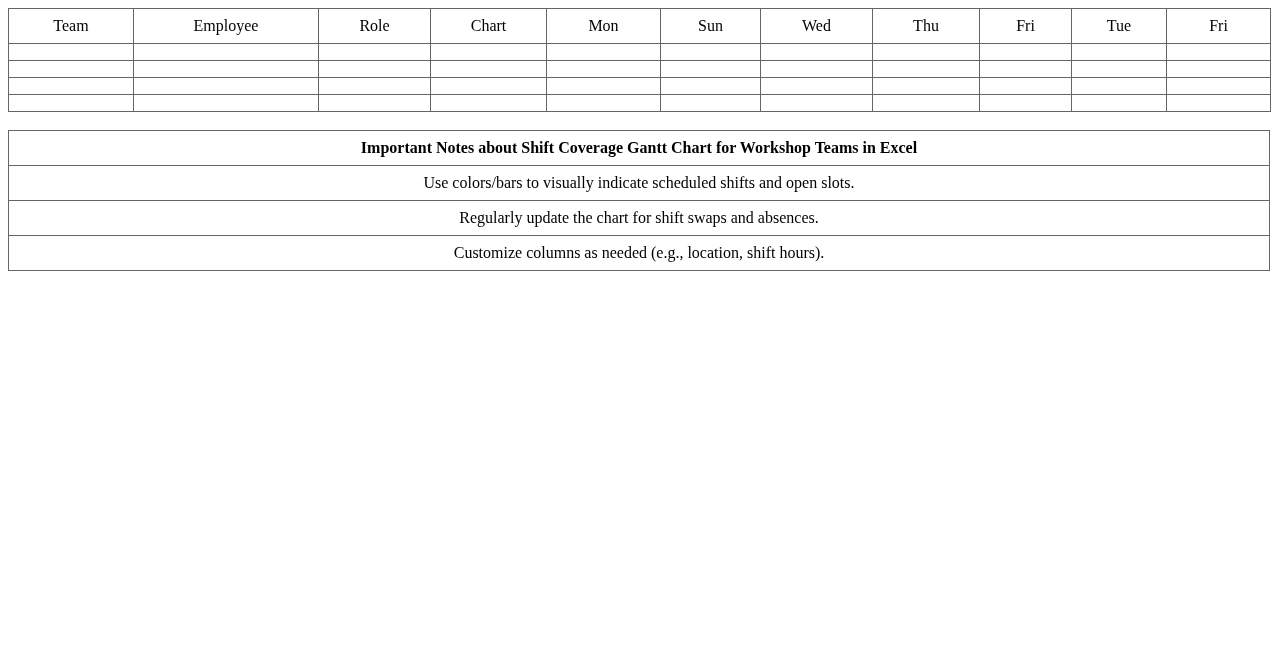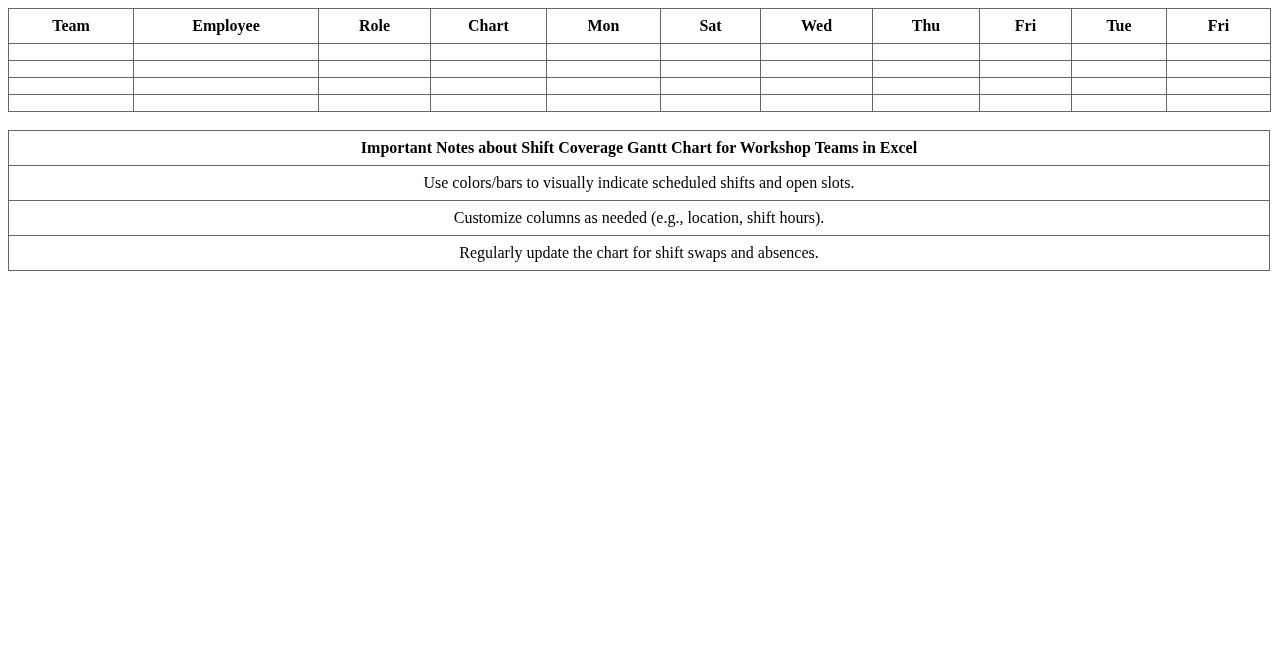--- a/index.html
+++ b/index.html
@@ -1,20 +1,20 @@
 <!DOCTYPE html>
 <html><head>
 <meta charset="utf-8">
 <style>
   html, body { margin: 0; padding: 0; background: #ffffff; }
   body { width: 1278px; height: 650px; position: relative; font-family: "Liberation Serif", "DejaVu Serif", serif; color: #000; }
   table { border-collapse: collapse; position: absolute; left: 8px; width: 1262px; table-layout: fixed; }
   td, th { border: 1px solid #666666; padding: 0; text-align: center; font-size: 16px; }
   #schedule { top: 8px; }
-  #schedule th { height: 34px; font-weight: bold; }
+  #schedule th { height: 34px; font-weight: normal; }
   #schedule td { height: 16px; }
   #notes { top: 130px; border-radius: 27px; }
   #notes th { height: 34px; font-weight: bold; }
   #notes td { height: 34px; }
 </style>
 </head>
 <body>
 
 <table id="schedule">
   <colgroup>
@@ -30,21 +30,21 @@
       <col style="width:95px">
       <col style="width:104px">
   </colgroup>
   <thead>
     <tr>
       <th>Team</th>
       <th>Employee</th>
       <th>Role</th>
       <th>Chart</th>
       <th>Mon</th>
-      <th>Sat</th>
+      <th>Sun</th>
       <th>Wed</th>
       <th>Thu</th>
       <th>Fri</th>
       <th>Tue</th>
       <th>Fri</th>
     </tr>
   </thead>
   <tbody>
     <tr>
       <td></td>
@@ -105,19 +105,19 @@
   <thead>
     <tr>
       <th>Important Notes about Shift Coverage Gantt Chart for Workshop Teams in Excel</th>
     </tr>
   </thead>
   <tbody>
     <tr>
         <td>Use colors/bars to visually indicate scheduled shifts and open slots.</td>
       </tr>
     <tr>
-        <td>Customize columns as needed (e.g., location, shift hours).</td>
+        <td>Regularly update the chart for shift swaps and absences.</td>
       </tr>
     <tr>
-        <td>Regularly update the chart for shift swaps and absences.</td>
+        <td>Customize columns as needed (e.g., location, shift hours).</td>
       </tr>
   </tbody>
 </table>
 
 </body></html>

